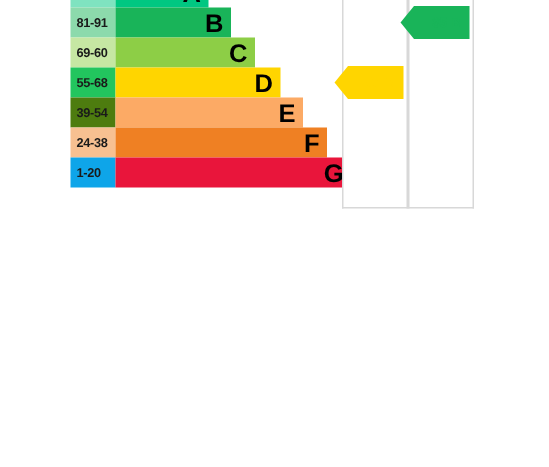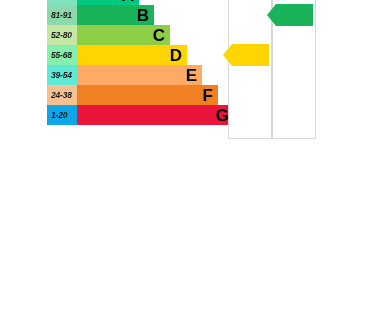--- a/index.html
+++ b/index.html
@@ -40,21 +40,20 @@
     width: 30px;
     flex: 0 0 30px;
     display: flex;
     align-items: center;
     padding-left: 4px;
     box-sizing: border-box;
     font-size: 8.5px;
     font-weight: bold;
     color: #1a1a1a;
     letter-spacing: -0.2px;
-    font-style: italic;
   }
   .band-bar {
     flex: 0 0 auto;
     position: relative;
     display: flex;
     align-items: center;
     justify-content: flex-end;
     padding-right: 5px;
     box-sizing: border-box;
   }
@@ -137,35 +136,35 @@
     </div>
 
     <div class="band-row">
       <div class="band-range" style="background: rgb(140, 218, 172);">81-91</div>
       <div class="band-bar" style="background: rgb(25, 180, 89); width: 77px; flex-basis: 77px;">
         <span class="band-letter">B</span>
       </div>
     </div>
 
     <div class="band-row">
-      <div class="band-range" style="background: rgb(198, 231, 163);">52-80</div>
+      <div class="band-range" style="background: rgb(198, 231, 163);">69-60</div>
       <div class="band-bar" style="background: rgb(141, 206, 70); width: 93px; flex-basis: 93px;">
         <span class="band-letter">C</span>
       </div>
     </div>
 
     <div class="band-row">
-      <div class="band-range" style="background: #86efac;">55-68</div>
+      <div class="band-range" style="background: #22c55e;">55-68</div>
       <div class="band-bar" style="background: rgb(255, 213, 0); width: 110px; flex-basis: 110px;">
         <span class="band-letter">D</span>
       </div>
     </div>
 
     <div class="band-row">
-      <div class="band-range" style="background: #5eead4;">39-54</div>
+      <div class="band-range" style="background: #4d7c0f;">39-54</div>
       <div class="band-bar" style="background: rgb(252, 170, 101); width: 125px; flex-basis: 125px;">
         <span class="band-letter">E</span>
       </div>
     </div>
 
     <div class="band-row">
       <div class="band-range" style="background: rgb(247, 192, 145);">24-38</div>
       <div class="band-bar" style="background: rgb(239, 128, 35); width: 141px; flex-basis: 141px;">
         <span class="band-letter">F</span>
       </div>

